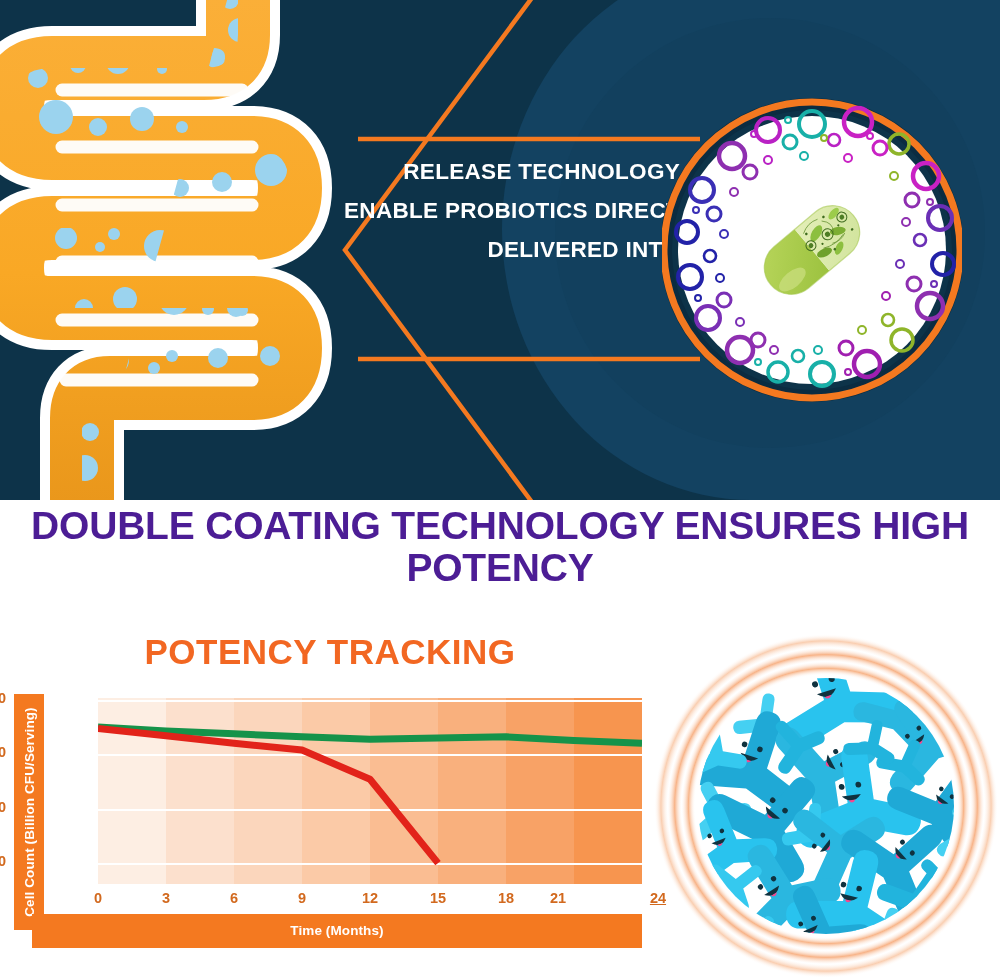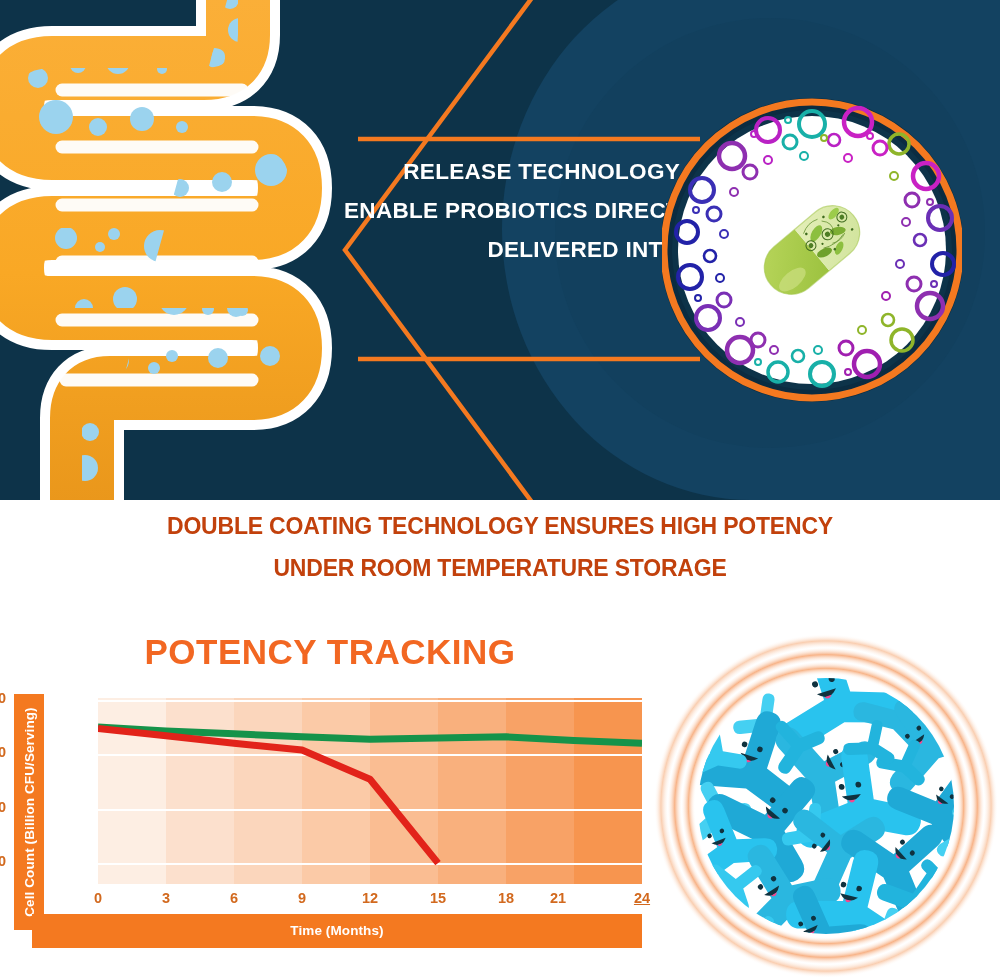--- a/index.html
+++ b/index.html
@@ -37,22 +37,22 @@
 
   
   #intestine{ position:absolute; left:-10px; top:-10px; width:350px; height:520px; }
 
   
   #dish{ position:absolute; left:662px; top:72px; width:300px; height:355px; }
 
   
   #headline{
     position:absolute; left:0; top:505px; width:1000px;
-    text-align:center; color:#c2410c;
-    font-weight:bold; font-size:23px; letter-spacing:-.2px; line-height:42px;
+    text-align:center; color:#4c1d95;
+    font-weight:bold; font-size:39px; letter-spacing:-.2px; line-height:42px;
   }
   #headline .l2{ display:block; }
 
   
   #chart-title{
     position:absolute; left:0px; top:632px; width:660px;
     text-align:center; color:#F26722;
     font-weight:bold; font-size:35px; letter-spacing:.5px;
   }
   #chart{
@@ -320,21 +320,20 @@
           </g>
         </g>
       </g>
       <rect x="-54" y="-27" width="108" height="54" rx="27" fill="none" stroke="#a4c74d" stroke-width="1.2" opacity=".6"></rect>
     </g>
   </svg>
 </div>
 
 <div id="headline">
   <span class="l1">DOUBLE COATING TECHNOLOGY ENSURES HIGH POTENCY</span>
-  <span class="l2">UNDER ROOM TEMPERATURE STORAGE</span>
 </div>
 
 <div id="chart-title">POTENCY TRACKING</div>
 
 <div id="chart">
 
   <div id="y-axis-bar">
     <div id="y-axis-label">Cell Count (Billion CFU/Serving)</div>
   </div>
 
@@ -373,21 +372,21 @@
     </div>
   <div id="xticks">
       <div class="xtick" style="left: 64px;">0</div>
       <div class="xtick" style="left: 132px;">3</div>
       <div class="xtick" style="left: 200px;">6</div>
       <div class="xtick" style="left: 268px;">9</div>
       <div class="xtick" style="left: 336px;">12</div>
       <div class="xtick" style="left: 404px;">15</div>
       <div class="xtick" style="left: 472px;">18</div>
       <div class="xtick" style="left: 524px;">21</div>
-      <div class="xtick" style="left: 608px; text-decoration: underline;">24</div>
+      <div class="xtick" style="left: 624px; text-decoration: underline;">24</div>
     </div>
 </div>
 
 <svg id="bacteria" viewBox="0 0 348 348">
   <defs>
     <radialGradient id="glow" cx="50%" cy="50%" r="50%">
       <stop offset="0%" stop-color="#ffffff" stop-opacity="0"></stop>
       <stop offset="76%" stop-color="#ffffff" stop-opacity="0"></stop>
       <stop offset="80%" stop-color="#f7b183" stop-opacity=".95"></stop>
       <stop offset="84%" stop-color="#ffffff" stop-opacity=".2"></stop>

